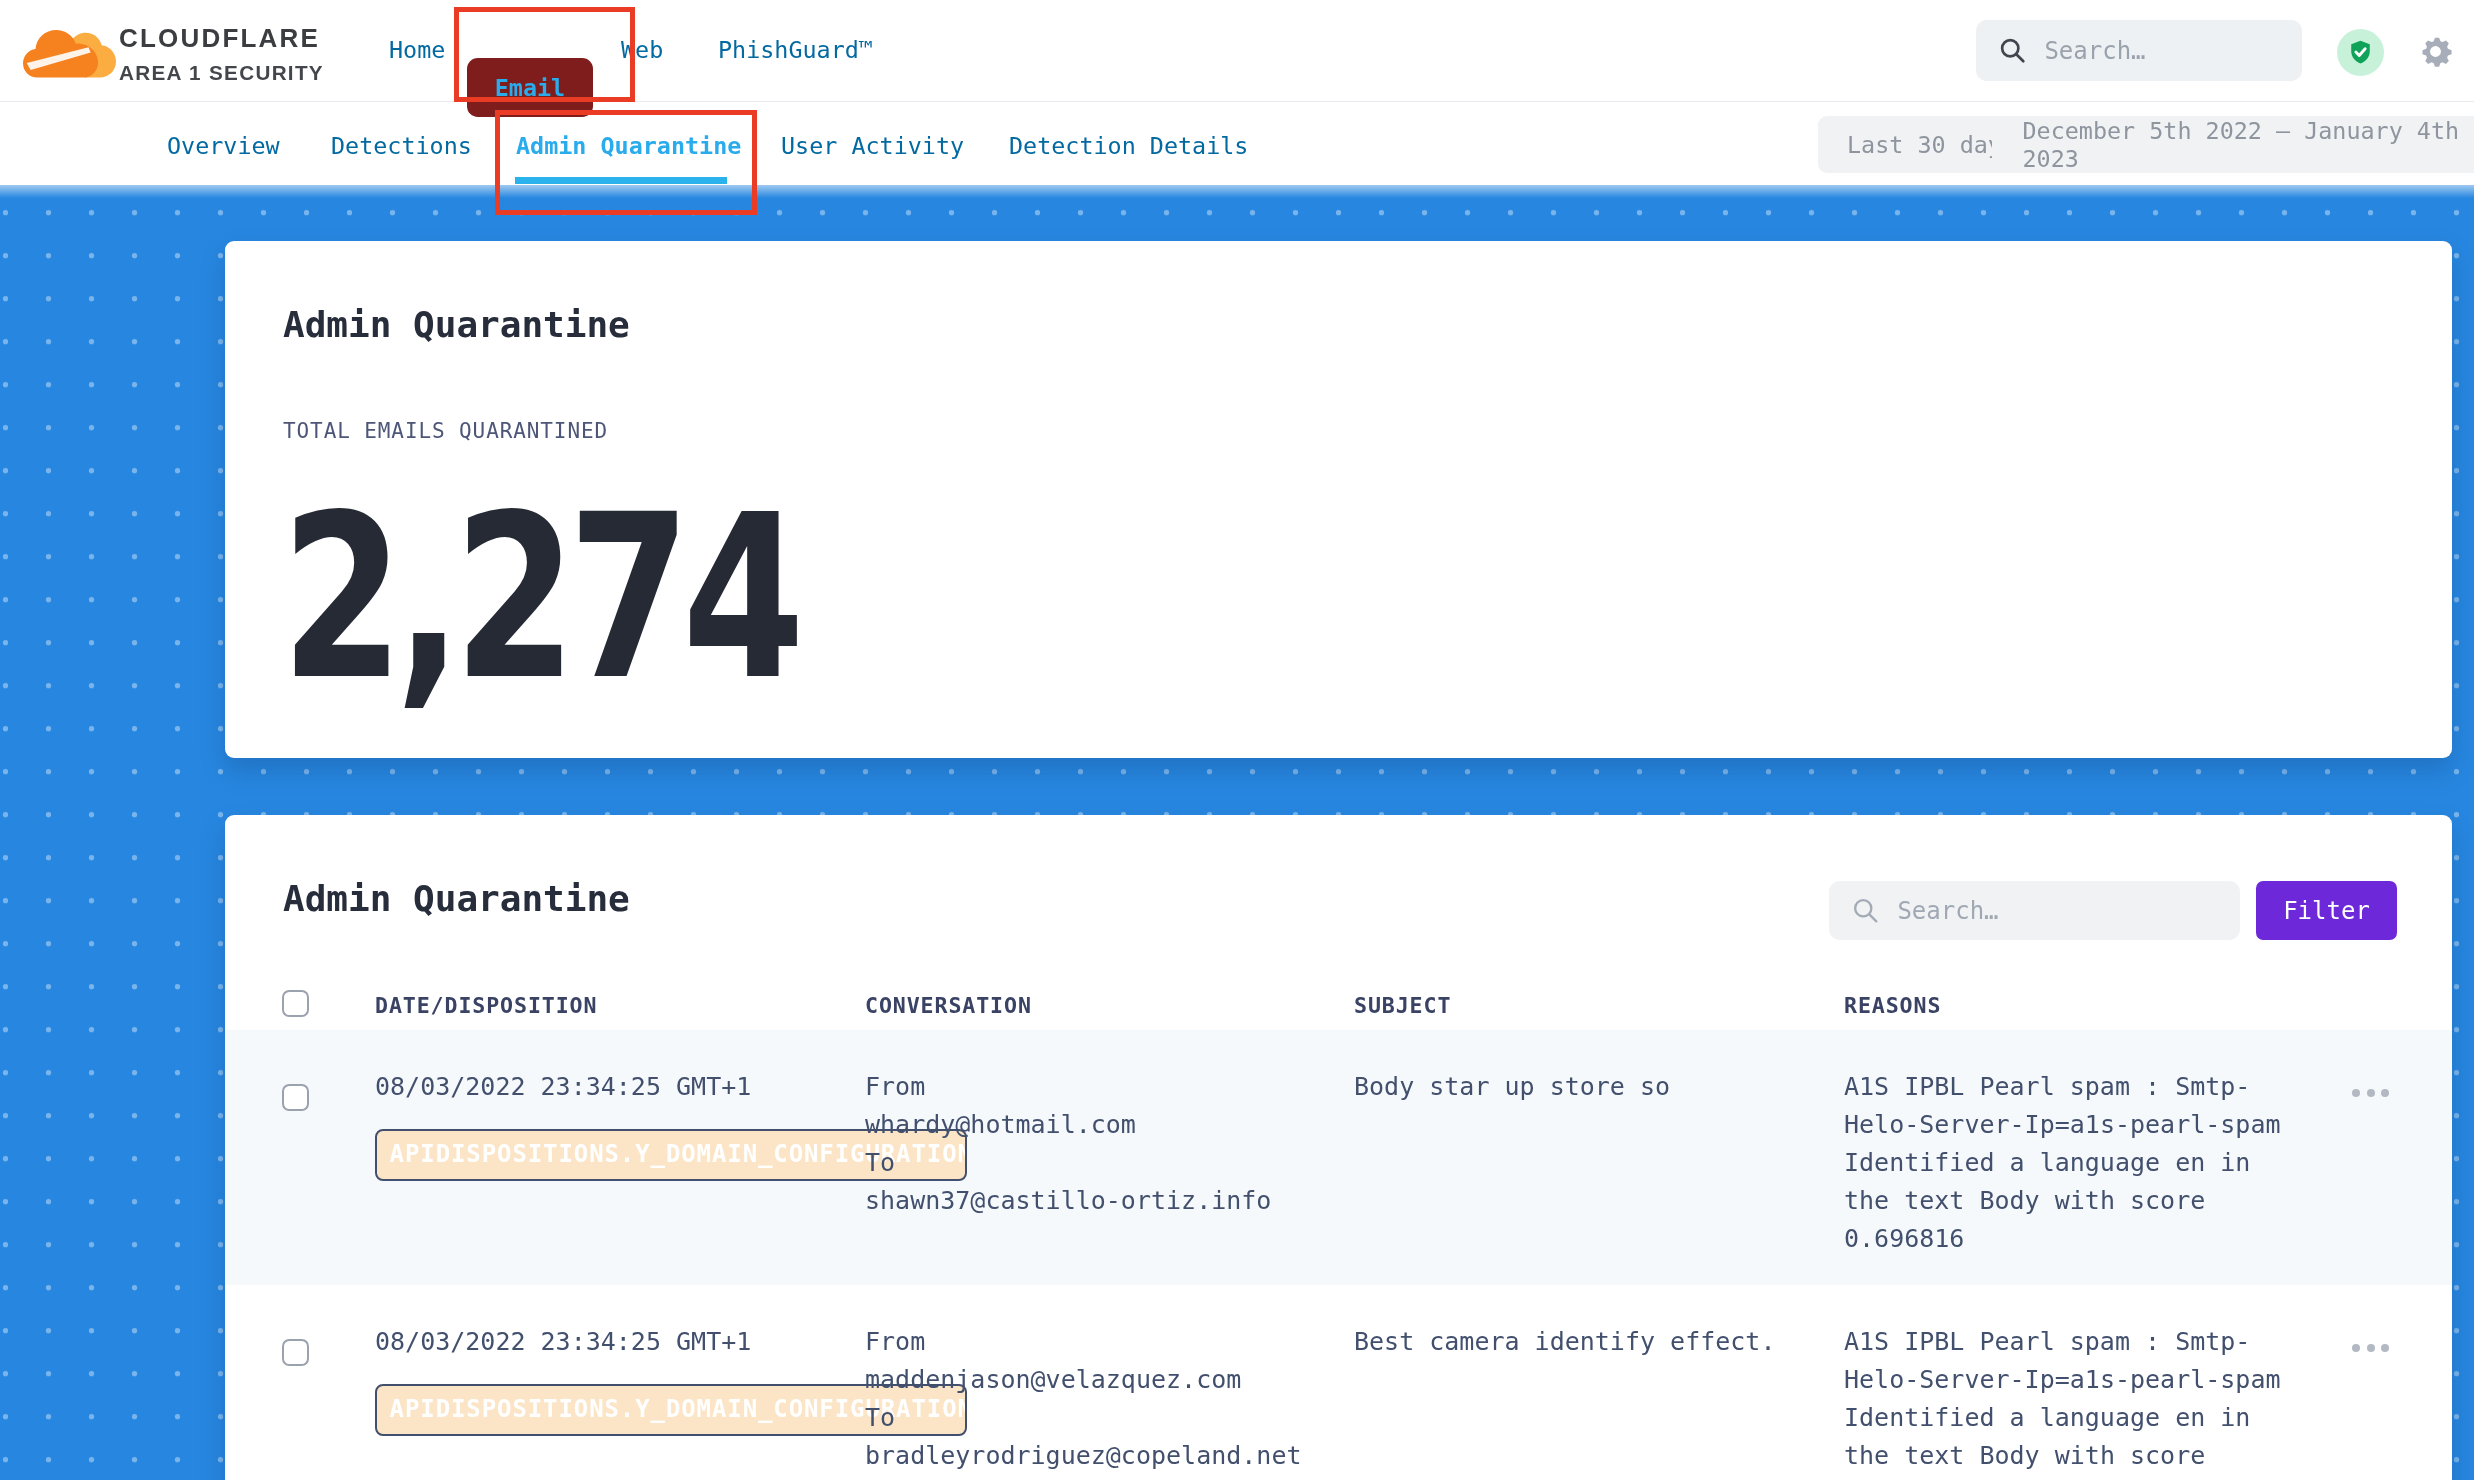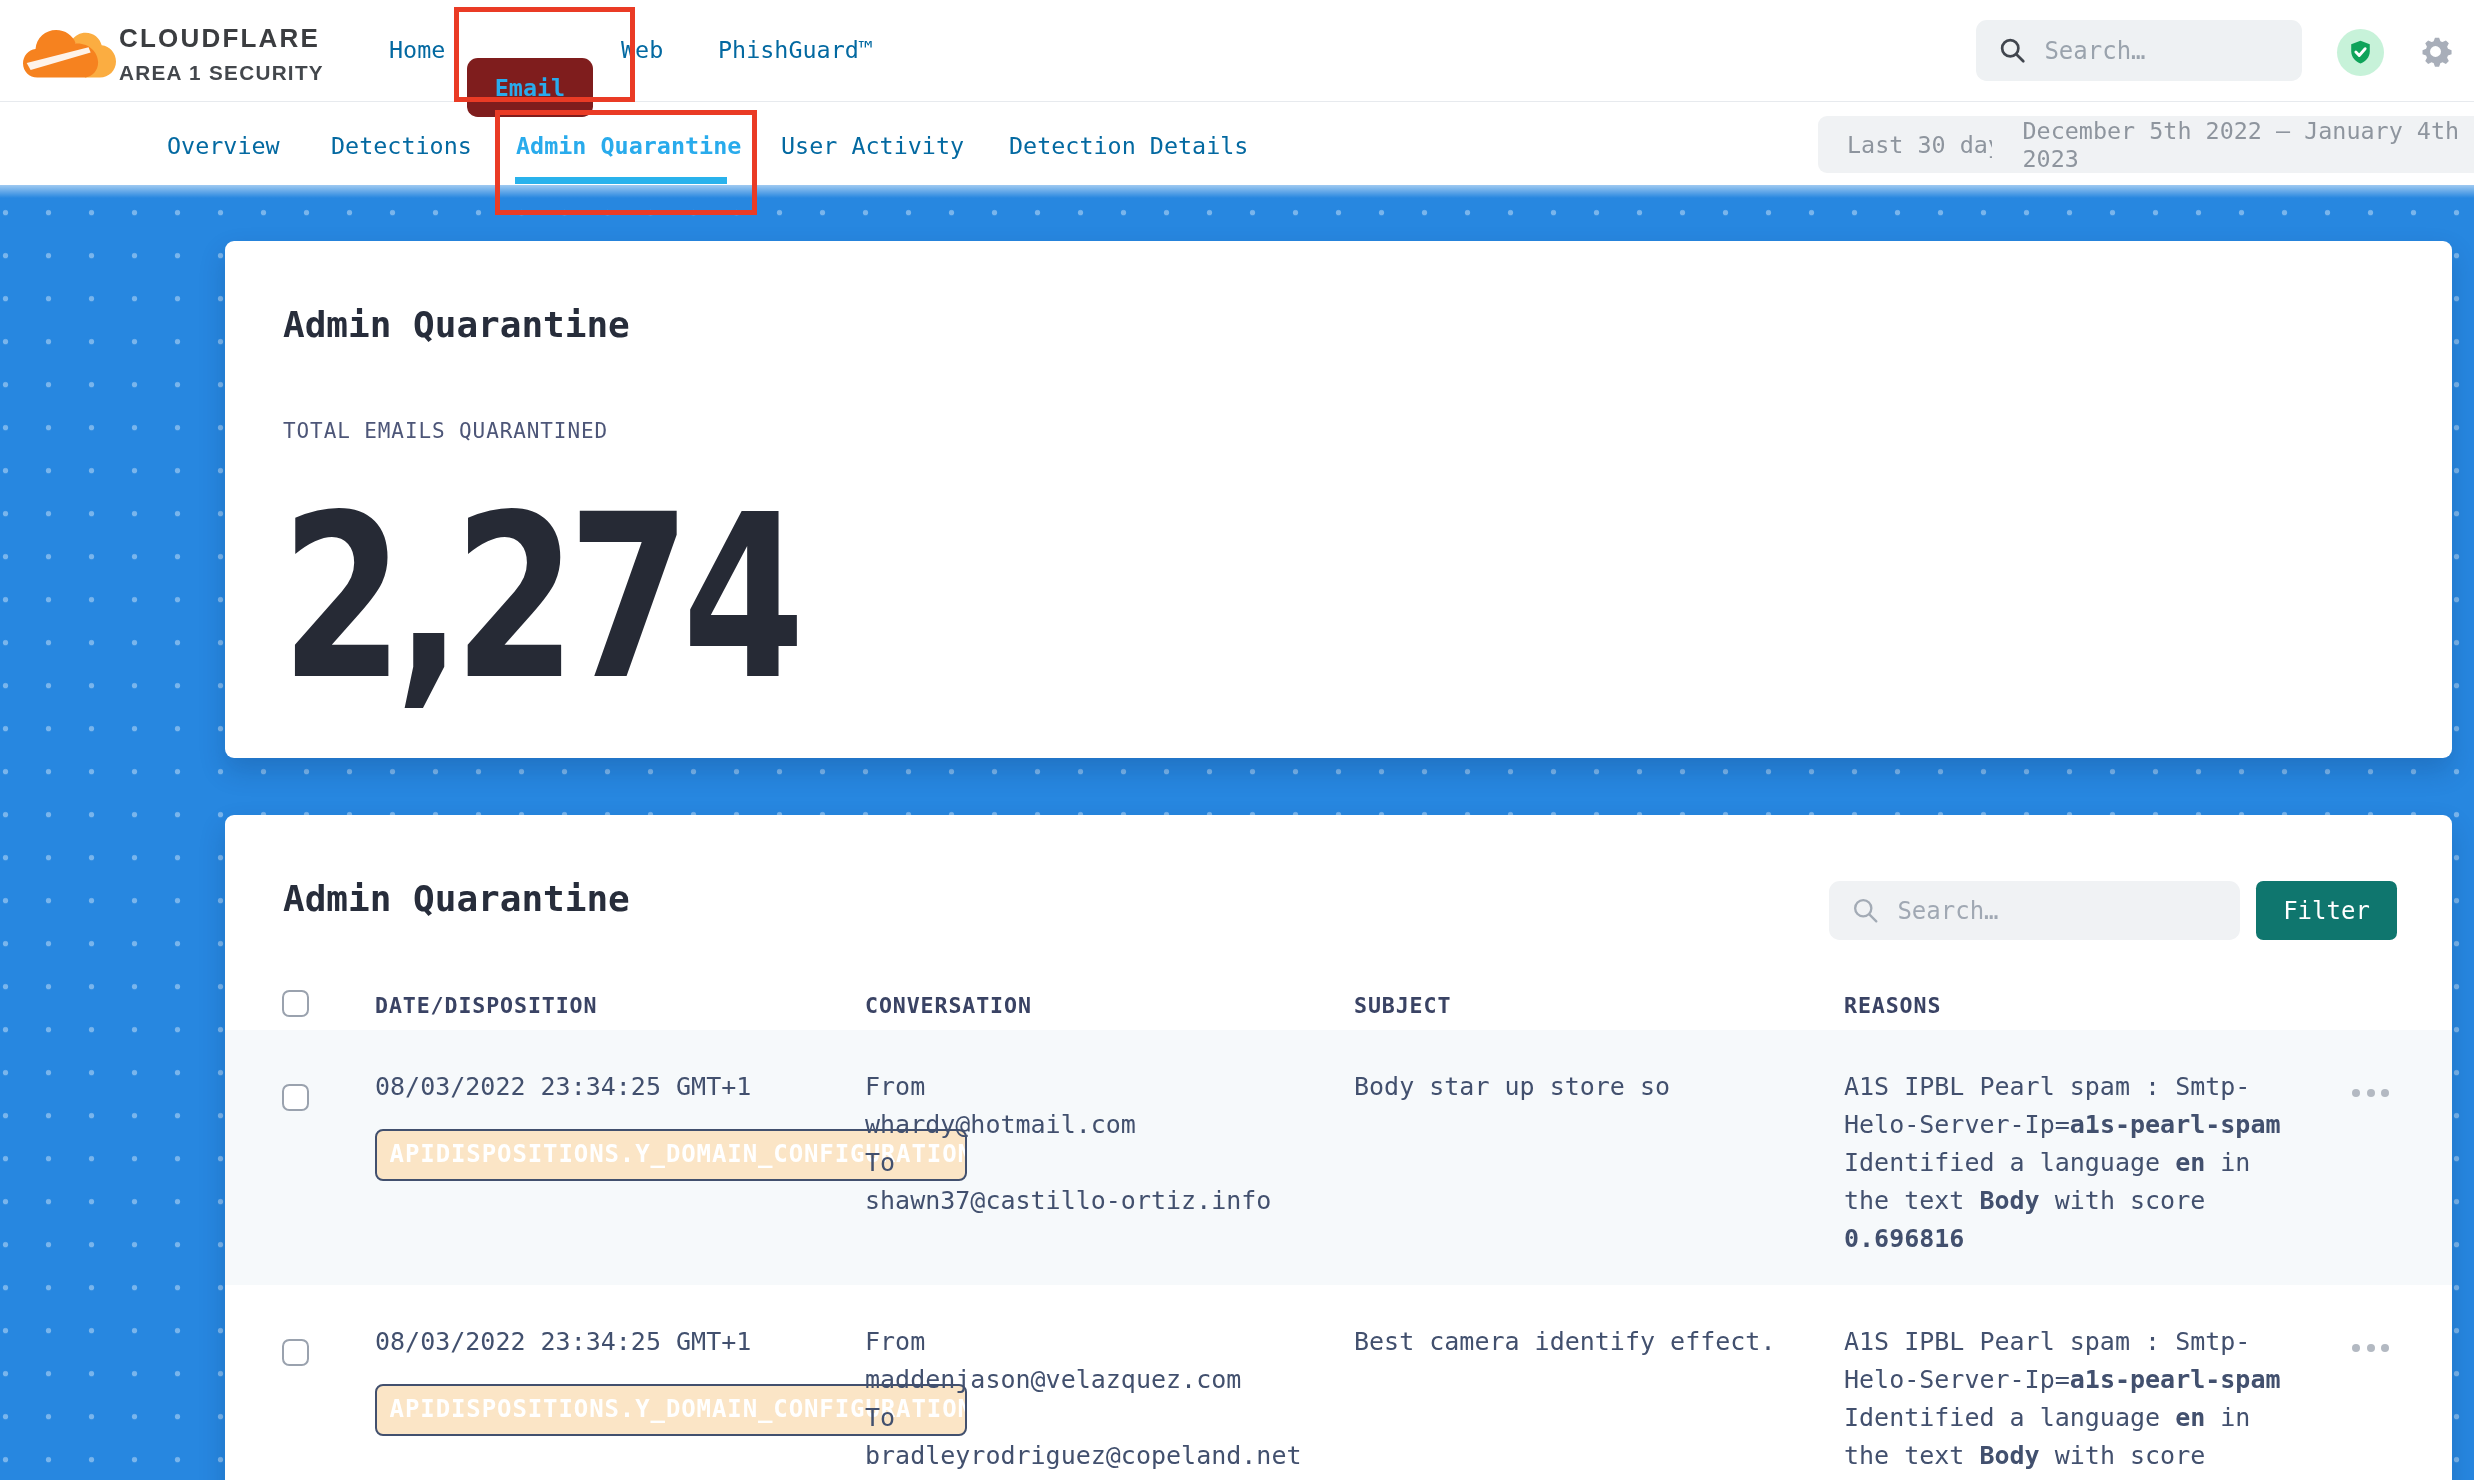--- a/index.html
+++ b/index.html
@@ -53,21 +53,21 @@
   .card1{top:57px;height:517px;}
   .card2{top:631px;height:925px;}
   .card-title{position:absolute;left:58px;top:63px;font-size:36px;font-weight:bold;color:#272d3b;}
   .metric-label{position:absolute;left:58px;top:178px;font-size:21px;letter-spacing:0.9px;color:#4d5678;}
   .metric-value{position:absolute;left:56px;top:244px;font-family:"DejaVu Sans","Liberation Sans",sans-serif;
         font-size:226px;font-weight:bold;line-height:1;color:#262a35;letter-spacing:-10.8px;
         transform:scaleX(.78);transform-origin:left top;}
 
   .card-search{position:absolute;left:1604px;top:66px;width:411px;height:59px;background:#f0f2f4;
         border-radius:10.8px;display:flex;align-items:center;padding-left:23.4px;box-sizing:border-box;}
-  .filter-btn{position:absolute;left:2031px;top:66px;width:141px;height:59px;background:#0f766e;
+  .filter-btn{position:absolute;left:2031px;top:66px;width:141px;height:59px;background:#6d28d9;
         border:none;border-radius:7.2px;color:#fff;font-size:24px;
         font-family:"DejaVu Sans Mono","Liberation Mono",monospace;cursor:pointer;}
 
   
   .thead{position:absolute;left:0;top:164px;width:100%;height:50px;}
   .th{position:absolute;top:14.4px;font-size:21.6px;font-weight:bold;letter-spacing:0.9px;color:#3a4364;}
   .cb{position:absolute;width:27px;height:27px;border:2.7px solid #9aa2ae;border-radius:7.2px;
       background:#fff;box-sizing:border-box;cursor:pointer;}
   .thead .cb{left:57px;top:10.8px;}
   .tbody{position:absolute;left:0;top:215px;width:100%;}
@@ -77,21 +77,21 @@
   .trow .cb{left:57px;top:54px;}
   .cell{position:absolute;top:38px;font-size:25px;line-height:38px;color:#42506e;}
   .date-cell{left:150px;z-index:1;}
   .badge{margin-top:23.4px;width:592px;height:52px;box-sizing:border-box;border:2.7px solid #42506e;
          border-radius:8px;background:#fbe5c6;color:#fff;font-weight:bold;font-size:24px;
          letter-spacing:0.9px;line-height:47px;padding-left:12.6px;white-space:nowrap;overflow:hidden;}
   .conv{left:640px;width:503px;z-index:2;}
   .subj{left:1129px;width:467px;}
   .reasons{left:1619px;width:449px;}
   .line{white-space:nowrap;}
-  .line b{font-weight:bold;}
+  .line b{font-weight:normal;}
   .dots{position:absolute;left:2122px;top:54px;display:flex;gap:6.3px;cursor:pointer;padding:5.4px;}
   .dot{width:8px;height:8px;border-radius:50%;background:#b3b9c2;}
 
   
   .annot{position:absolute;border:5.4px solid #ea3b25;z-index:60;pointer-events:none;}
   .annot-email{left:454px;top:7.2px;width:171px;height:85px;}
   .annot-tab{left:495px;top:110px;width:252px;height:95px;}
 </style>
 </head>
 <body>

